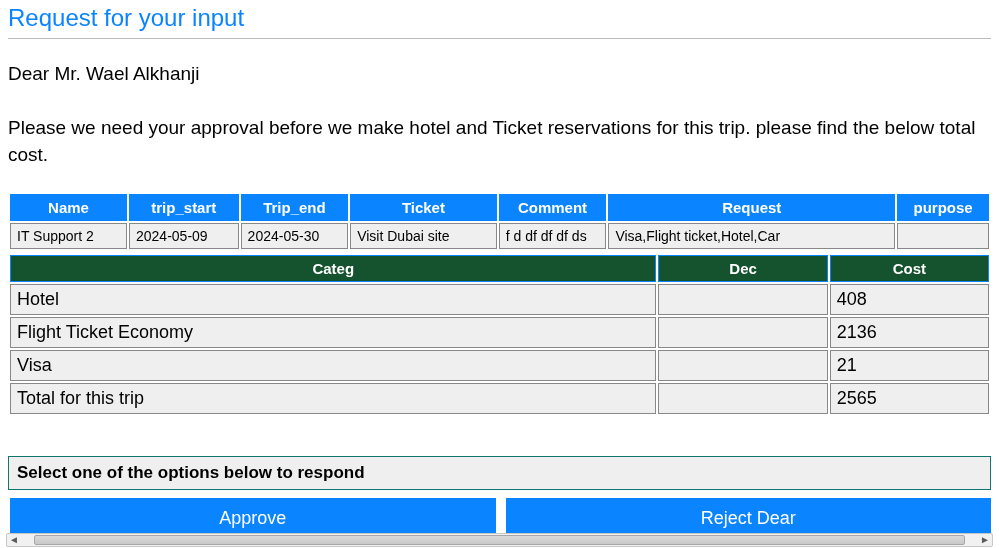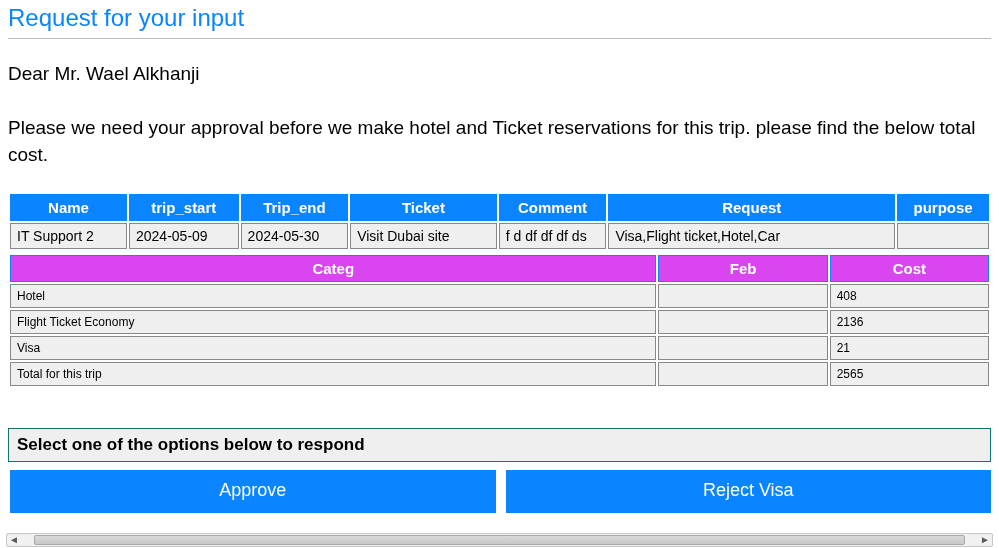--- a/index.html
+++ b/index.html
@@ -53,33 +53,33 @@
       font-size: 14px;
       color: #000;
     }
     table.cost {
       width: 100%;
       border-collapse: separate;
       border-spacing: 2px;
       margin-bottom: 40px;
     }
     table.cost th {
-      background: #d946ef;
+      background: #14532d;
       color: #fff;
       font-weight: 700;
       font-size: 15px;
       text-align: center;
       padding: 4px 6px;
       border: 1px solid #0a84ff;
     }
     table.cost td {
       background: #efefef;
       border: 1px solid #888;
       padding: 4px 6px;
-      font-size: 12px;
+      font-size: 18px;
       color: #000;
     }
     .respond-bar {
       background: #efefef;
       border: 1px solid #0f766e;
       padding: 6px 8px;
       font-size: 17px;
       font-weight: 700;
       color: #000;
       margin-bottom: 8px;
@@ -172,21 +172,21 @@
 
   <table class="cost">
     <colgroup>
       <col style="width:650px">
         <col style="width:170px">
         <col style="width:160px">
     </colgroup>
     <tbody>
         <tr>
       <th>Categ</th>
-      <th>Feb</th>
+      <th>Dec</th>
       <th>Cost</th>
     </tr>
     <tr>
       <td>Hotel</td>
       <td></td>
       <td>408</td>
     </tr>
     <tr>
       <td>Flight Ticket Economy</td>
       <td></td>
@@ -202,21 +202,21 @@
       <td></td>
       <td>2565</td>
     </tr>
   </tbody>
     </table>
 
   <div class="respond-bar">Select one of the options below to respond</div>
 
   <div class="button-row">
     <button class="action-btn">Approve</button>
-    <button class="action-btn">Reject Visa</button>
+    <button class="action-btn">Reject Dear</button>
   </div>
 </div>
 
 <div class="scrollbar">
   <span class="arrow">◄</span>
   <div class="thumb"></div>
   <span class="arrow">►</span>
 </div>
 
 </body></html>

